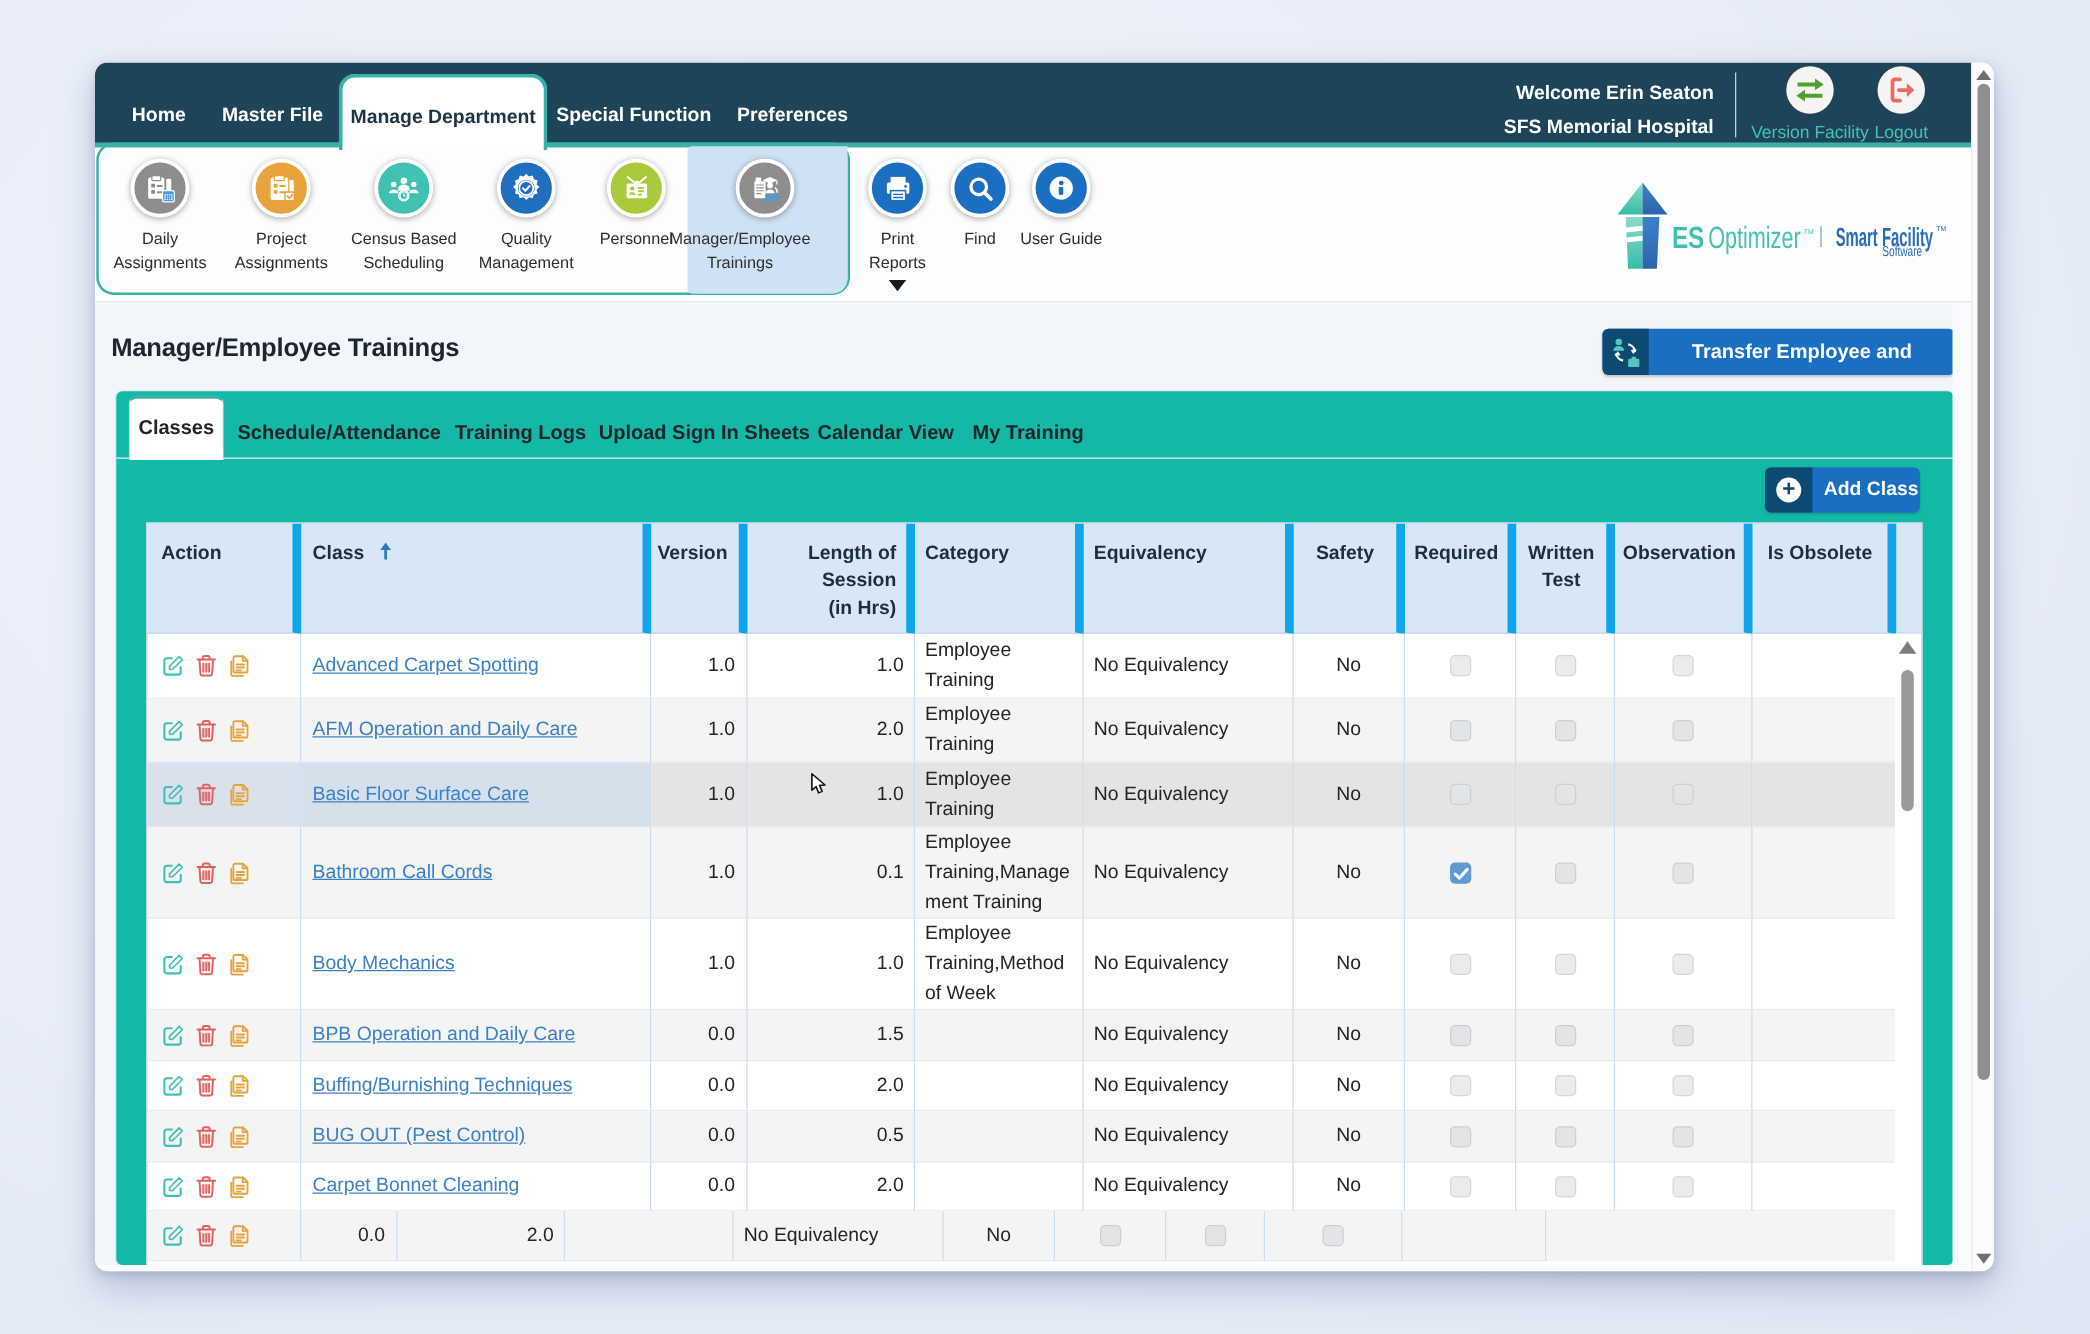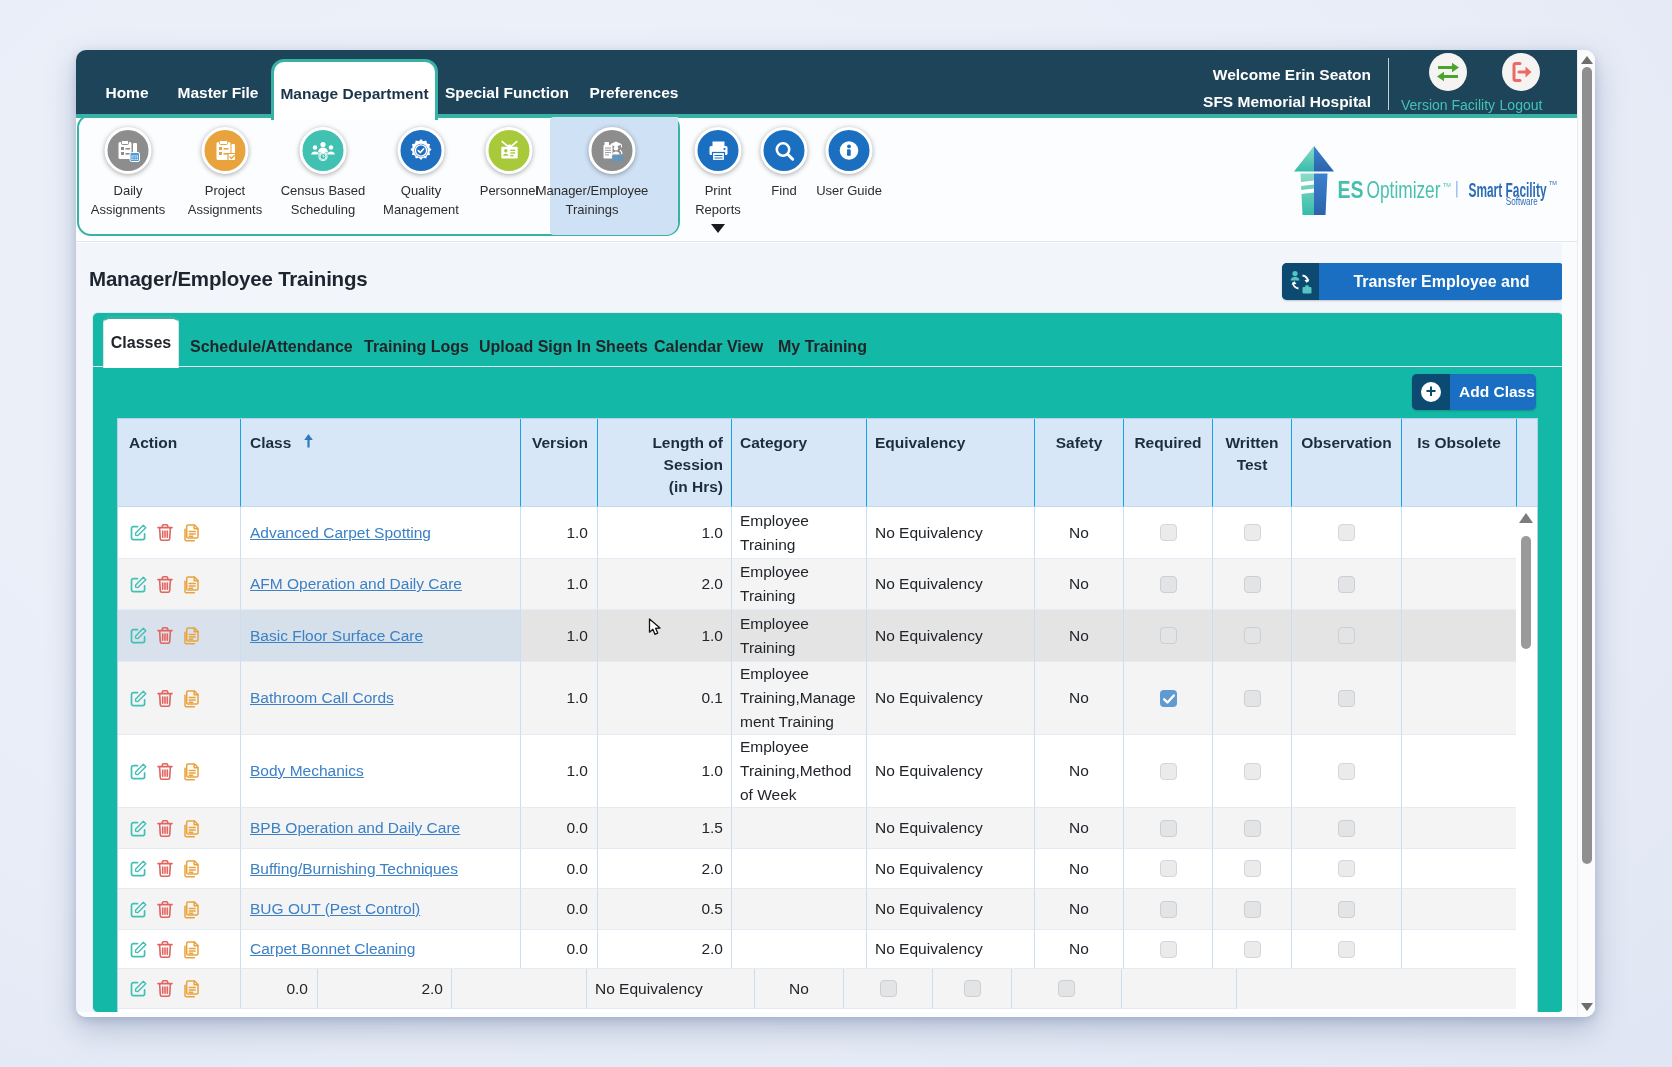--- a/index.html
+++ b/index.html
@@ -60,21 +60,21 @@
   .addbtn .plus { position:absolute; left:9px; top:8px; width:20px; height:20px; border-radius:50%;
     background:#fff; color:#0d4a72; font-size:18px; line-height:19px; text-align:center; font-weight:bold; }
   .addbtn .t { position:absolute; left:47px; }
   
   .tbl { position:absolute; left:24px; top:105px; width:1421px; height:596px;
     border:1px solid #b7d0e7; border-bottom:1px solid #c4d8ec; background:#fff; }
   .trow { position:relative; display:flex; width:1399px; }
   .trow > div { flex:none; border-right:1px solid #cbddee; border-bottom:1px solid #e3ebf4;
     display:flex; align-items:center; font-size:15.5px; color:#212529; }
   .thead { background:#d8e7f7; height:88px; width:1419px !important; }
-  .thead > div { border-right:1px solid #0ea5e9; border-bottom:1px solid #c3d8ec;
+  .thead > div { border-right:7px solid #0ea5e9; border-bottom:1px solid #c3d8ec;
     font-weight:bold; color:#1c2e3e; font-size:15.5px; align-items:flex-start; line-height:22px; padding-top:13px; }
   .c1 { width:123px; padding-left:11px; }
   .c2 { width:280px; padding-left:9px; }
   .c3 { width:77px; justify-content:flex-end; padding-right:9px; }
   .c4 { width:134px; justify-content:flex-end; padding-right:8px; text-align:right; }
   .c5 { width:135px; padding-left:8px; line-height:24px; }
   .c6 { width:168px; padding-left:8px; }
   .c7 { width:89px; justify-content:center; }
   .c8 { width:89px; justify-content:center; }
   .c9 { width:79px; justify-content:center; text-align:center; }

